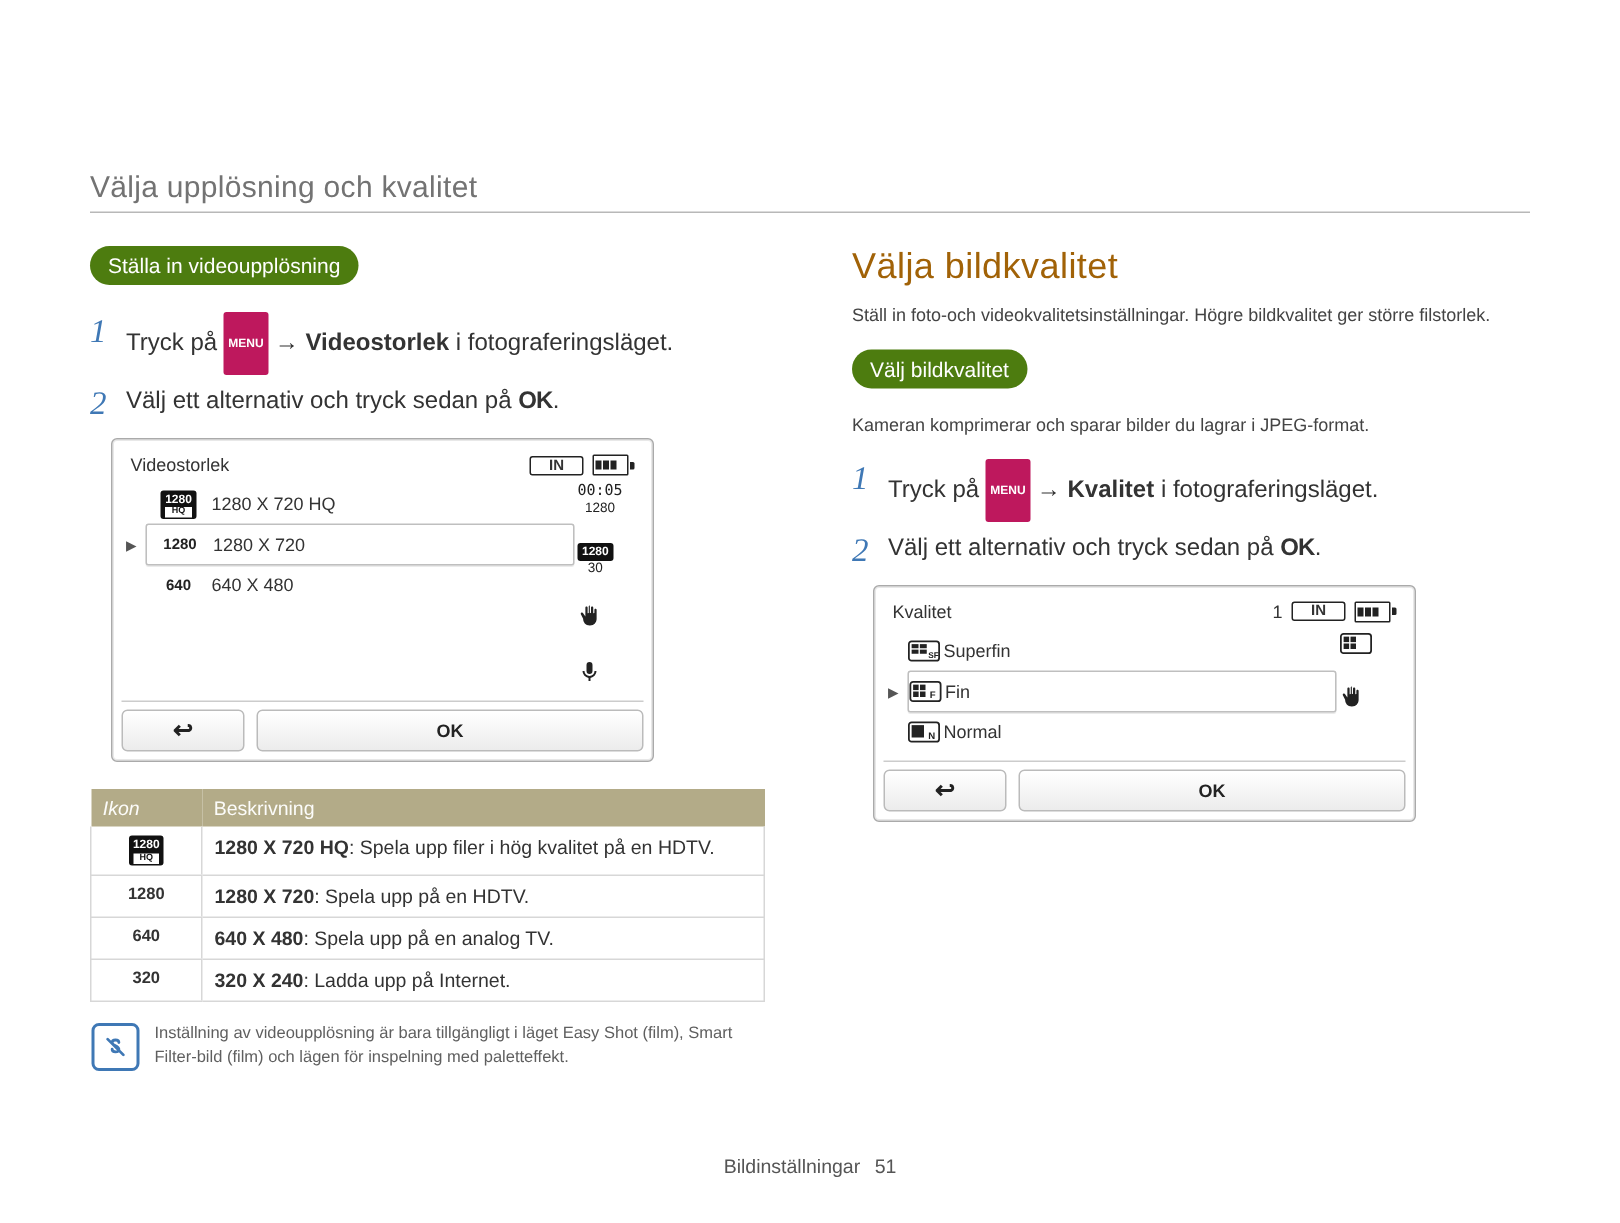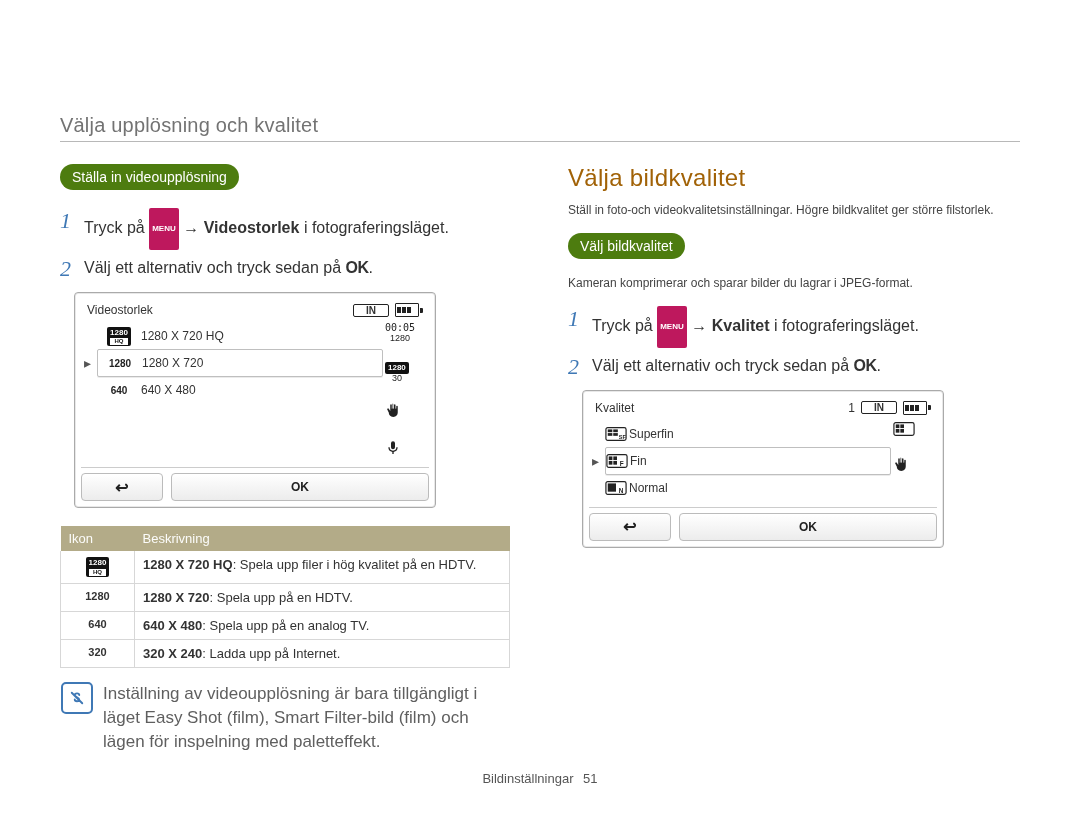--- a/index.html
+++ b/index.html
@@ -235,21 +235,21 @@
     font-size: 13px;
     margin-bottom: 12px;
   }
   .tbl thead th {
     text-align: left;
     font-weight: 400;
     color: #fcfcfa;
     background: #b3ab88;
     padding: 5px 8px;
   }
-  .tbl thead th:first-child { width: 58px; }
+  .tbl thead th:first-child { width: 58px; font-style: italic; }
   .tbl tbody td {
     padding: 6px 8px;
     border-bottom: 1px solid #d7d7d7;
     border-left: 1px solid #d7d7d7;
     vertical-align: top;
     color: #333;
   }
   .tbl tbody td:last-child { border-right: 1px solid #d7d7d7; }
   .tbl tbody tr:first-child td { border-top: none; }
   .ic-col { text-align: center; font-weight: 700; font-size: 11px; }
@@ -267,37 +267,37 @@
     border: 2px solid #3f78b5;
     border-radius: 5px;
     color: #3f78b5;
     display: flex;
     align-items: center;
     justify-content: center;
     font-size: 16px;
     flex-shrink: 0;
   }
   .tip-text {
-    font-size: 17px;
+    font-size: 11px;
     color: #5f5f5f;
     line-height: 1.4;
   }
 
   .q-icon {
     display: inline-block;
     width: 24px;
     vertical-align: middle;
   }
   .q-icon svg { display: block; }
 
   .footer {
     text-align: center;
     font-size: 13px;
     color: #555;
-    margin-top: 15px;
+    margin-top: 54px;
   }
   .footer .pn { margin-left: 6px; }
 </style>
 </head>
 <body>
 
 <div class="page">
   <div class="page-title">Välja upplösning och kvalitet</div>
   <div class="hr"></div>
 

